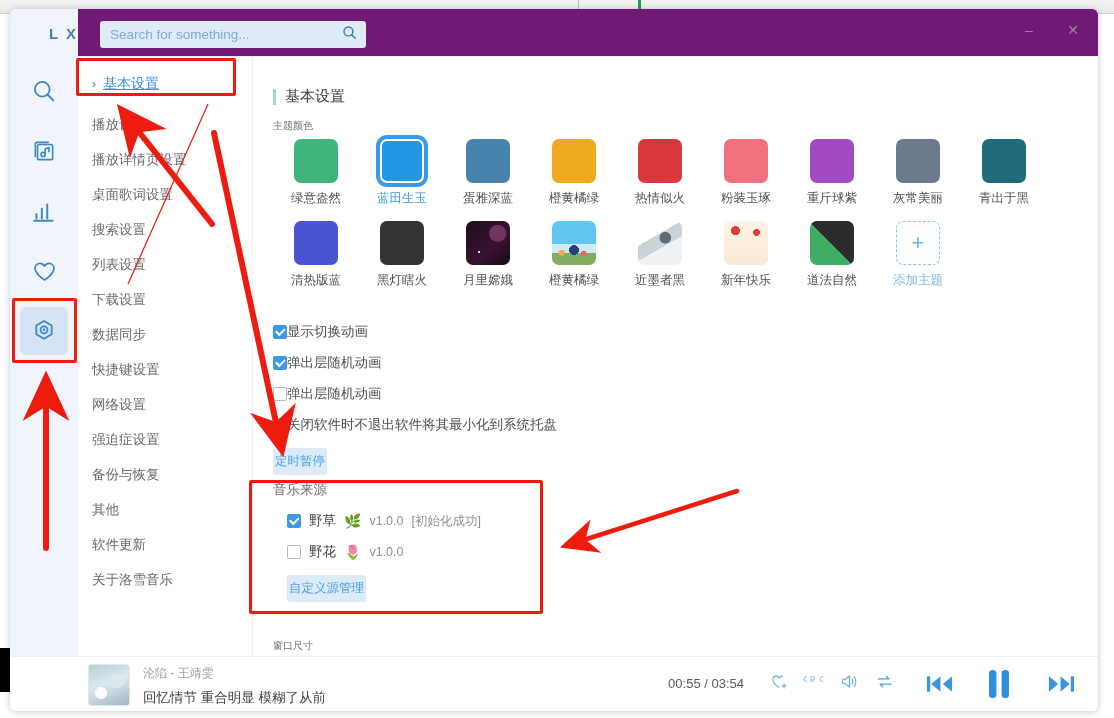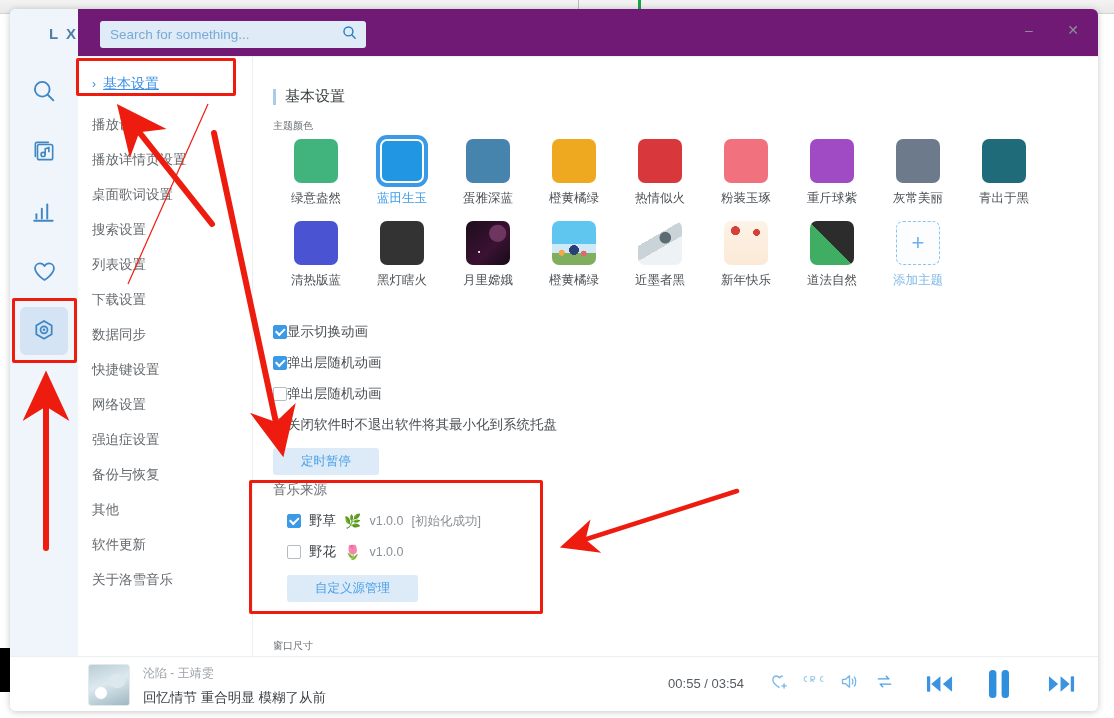--- a/index.html
+++ b/index.html
@@ -204,21 +204,21 @@
     content: ""; width: 7px; height: 3.5px;
     border-left: 2px solid #fff; border-bottom: 2px solid #fff;
     transform: rotate(-45deg) translate(0.5px, -1px);
   }
   .chk-label { font-size: 13.5px; color: #4b5054; }
 
   .mini-btn {
     position: absolute;
     background: #ddebf8; color: #4ba0e8;
     font-size: 12.5px; border-radius: 3px;
-    padding: 5px 28px; cursor: pointer;
+    padding: 5px 2px; cursor: pointer;
   }
 
   
   .src-group { position: absolute; left: 20px; top: 424px; }
   .src-row {
     display: flex; align-items: center; gap: 8px;
     margin-top: 13px; padding-left: 14px; cursor: pointer;
   }
   .src-name { font-size: 13.5px; color: #3f4448; }
   .src-emoji { font-size: 14px; }

